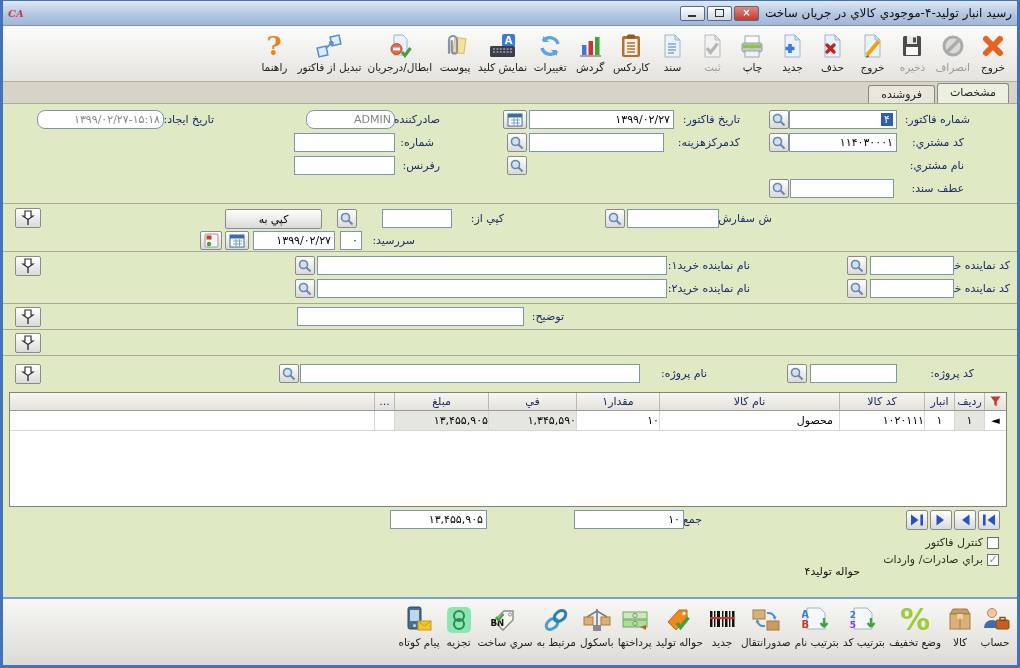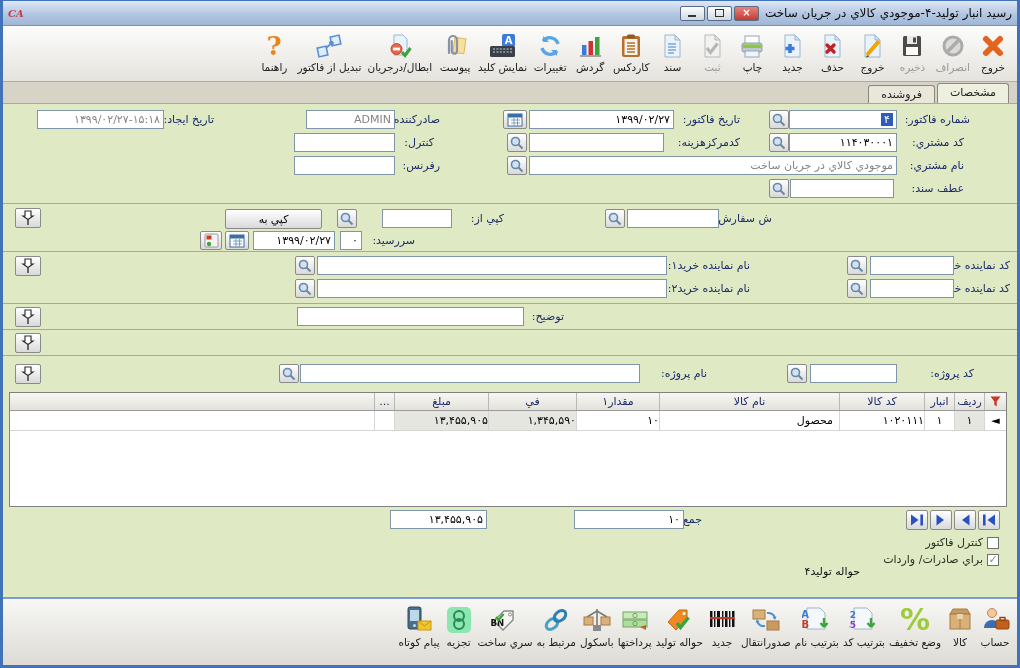--- a/index.html
+++ b/index.html
@@ -44,21 +44,21 @@
   }
   .tab.active { background: #eef0df; height: 20px; }
   
   .sec { position: relative; border-top: 1px solid #aaa998; }
   .sec:first-child { border-top: none; }
   .lbl { position: absolute; font-size: 11px; color: #1b2a6b; white-space: nowrap; }
   .inp {
     position: absolute; background: #fff; border: 1px solid #7f95a8; height: 19px;
     font-size: 11px; padding: 2px 3px; color: #000; overflow: hidden; white-space: nowrap;
   }
-  .inp.gray { color: #858585; }
+  .inp.gray { color: #858585; border-radius: 8px; }
   .num { direction: ltr; text-align: right; }
   .sel { background: #2e5cb8; color: #fff; padding: 0 3px; font-size: 11px; }
   .sbtn, .pinbtn, .calbtn, .misc-btn {
     position: absolute; width: 20px; height: 19px; border: 1px solid #8a8a8a; border-radius: 2px;
     background: linear-gradient(#ffffff, #d9d9d9); display: flex; align-items: center; justify-content: center; padding: 0;
   }
   .pinbtn { left: 12px; top: 4px; width: 26px; height: 20px; }
   .copybtn {
     position: absolute; height: 20px; border: 1px solid #8a8a8a; border-radius: 2px; font-size: 11px;
     background: linear-gradient(#ffffff, #d9d9d9); display: flex; align-items: center; justify-content: center;
@@ -324,25 +324,24 @@
         </svg>
       </button>
     <div class="lbl" style="right:277px;top:32px">كدمركزهزينه:</div>
     <div class="inp" style="right:353px;top:29px;width:135px"></div>
     <button class="sbtn" style="right:490px;top:29px">
         <svg width="16" height="16">
           <circle cx="6.5" cy="6.5" r="4" fill="#cfe2f3" stroke="#6a87a8" stroke-width="1.6"></circle>
           <line x1="9.5" y1="9.5" x2="13.5" y2="13.5" stroke="#6a87a8" stroke-width="2"></line>
         </svg>
       </button>
-    <div class="lbl" style="right:583px;top:32px">كنترل:</div>
+    <div class="lbl" style="right:583px;top:32px">شماره:</div>
     <div class="inp" style="right:622px;top:29px;width:101px"></div>
 
     <div class="lbl" style="right:53px;top:55px">نام مشتري:</div>
-    <div class="inp gray" style="right:120px;top:52px;width:368px;text-align:right">موجودي كالاي در جريان ساخت</div>
     <button class="sbtn" style="right:490px;top:52px">
         <svg width="16" height="16">
           <circle cx="6.5" cy="6.5" r="4" fill="#cfe2f3" stroke="#6a87a8" stroke-width="1.6"></circle>
           <line x1="9.5" y1="9.5" x2="13.5" y2="13.5" stroke="#6a87a8" stroke-width="2"></line>
         </svg>
       </button>
     <div class="lbl" style="right:577px;top:55px">رفرنس:</div>
     <div class="inp" style="right:622px;top:52px;width:101px"></div>
 
     <div class="lbl" style="right:53px;top:78px">عطف سند:</div>

